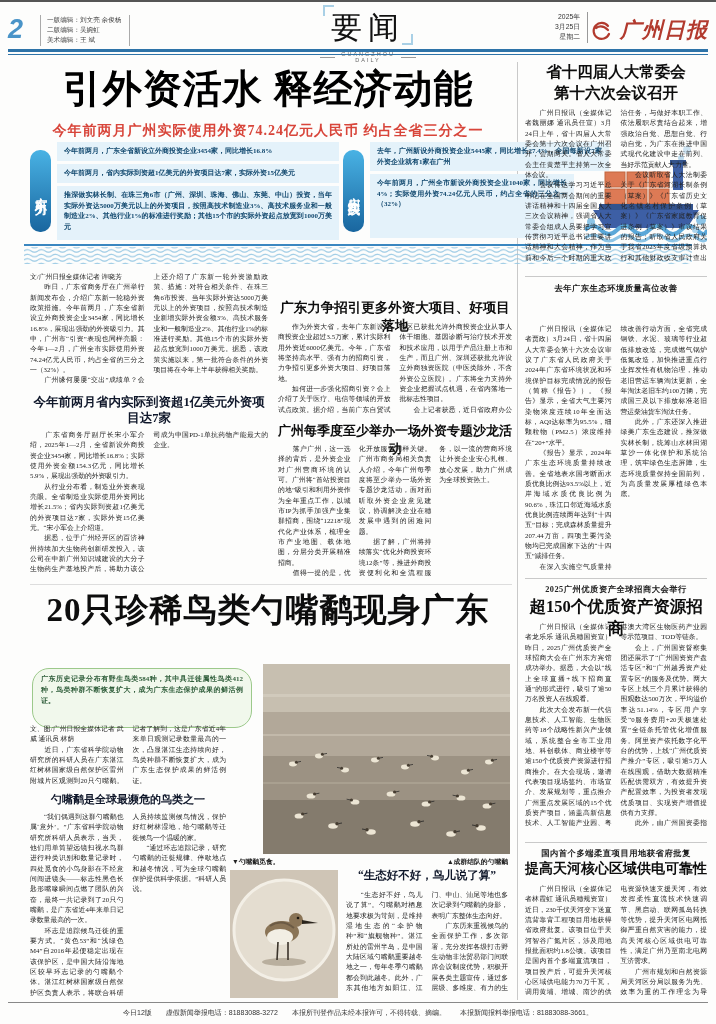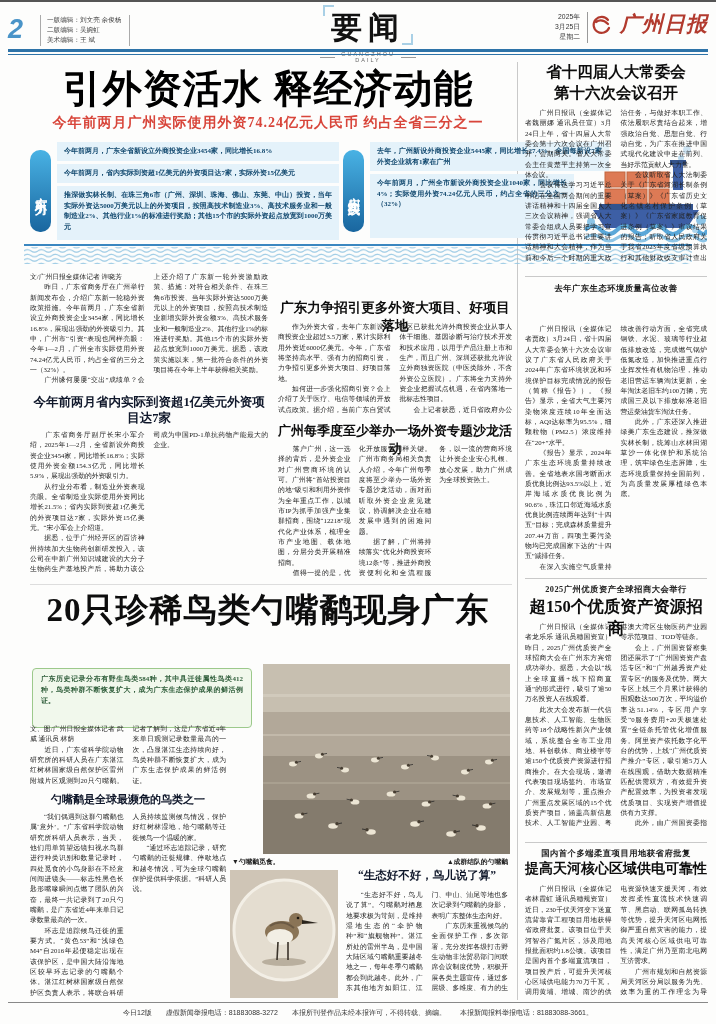--- a/index.html
+++ b/index.html
@@ -5,21 +5,21 @@
   html,body{margin:0;padding:0;background:#e9e9e9;}
   #paper{position:relative;width:716px;height:1024px;background:#fdfdfc;margin:0 auto;
          font-family:"Liberation Serif","DejaVu Serif",serif;color:#1a1a1a;overflow:hidden;
          border-top:2px solid #555;border-bottom:1px solid #bbb;}
   .abs{position:absolute;}
   
   .pagenum{font-family:"Liberation Sans","DejaVu Sans",sans-serif;font-weight:900;font-style:italic;
            font-size:27px;color:#4a94c8;}
   .editors{font-size:6.6px;line-height:1.55;color:#444;border-left:1px solid #aaa;padding-left:6px;
            font-family:"Liberation Sans",sans-serif;}
-  .section-title{font-size:31px;font-weight:700;letter-spacing:6px;color:#111;}
+  .section-title{font-size:31px;font-weight:400;letter-spacing:6px;color:#111;}
   .corner{position:absolute;width:9px;height:9px;}
   .corner.tl{border-left:2px solid #a9d0e6;border-top:2px solid #a9d0e6;}
   .corner.br{border-right:2px solid #a9d0e6;border-bottom:2px solid #a9d0e6;}
   .section-en{display:flex;align-items:center;gap:6px;font-family:"Liberation Sans",sans-serif;
               font-size:5.5px;letter-spacing:2px;color:#666;}
   .section-en .ln{height:1px;background:#999;width:46px;}
   .dateblock{font-size:6.8px;text-align:right;line-height:1.5;color:#333;
              border-right:1px solid #999;padding-right:7px;font-family:"Liberation Sans",sans-serif;}
   .masthead{font-size:21px;font-weight:bold;font-style:italic;color:#b23a2e;letter-spacing:1px;
             font-family:"DejaVu Serif",serif;}
@@ -40,21 +40,21 @@
              white-space:pre-line;}
   .subhead{font-weight:900;text-align:center;color:#0f172a;}
   .mid-headline{font-size:13.5px;font-weight:900;text-align:center;color:#0d0d0d;}
   .kicker{font-size:8.3px;font-weight:600;text-align:center;color:#222;letter-spacing:0.5px;}
   .rail-title{font-weight:900;text-align:center;color:#0d0d0d;}
   .vrule{width:1px;background:#c9c9c9;}
   .hrule{height:1px;background:#c9c9c9;}
   
   .bird-headline{font-size:33px;font-weight:900;text-align:center;letter-spacing:1px;color:#0d0d0d;}
   .bird-deck{font-size:13px;font-weight:600;text-align:center;color:#222;letter-spacing:1px;}
-  .greenbox{background:#f1f8ec;border:1.5px solid #9cc98b;border-radius:4px;color:#2f5d3a;
+  .greenbox{background:#f1f8ec;border:1.5px solid #9cc98b;border-radius:17px;color:#2f5d3a;
             font-size:7px;line-height:1.55;padding:5px 8px;text-align:justify;font-weight:600;}
   .caption{font-size:6.8px;font-weight:700;color:#222;font-family:"Liberation Sans",sans-serif;}
   .footer-line{font-size:7px;color:#333;text-align:center;font-family:"Liberation Sans",sans-serif;}
 </style>
 </head>
 <body>
 
 <div id="paper">
 
   <div class="abs pagenum" style="left:8px;top:12px;">2</div>
@@ -75,34 +75,34 @@
       <span>GUANGZHOU DAILY</span>
       <span class="ln"></span>
     </div>
   </div>
 
   <div class="abs dateblock" style="right:128px;top:10px;">
     <div>2025年</div>
     <div>3月25日</div>
     <div>星期二</div>
   </div>
-  <div class="abs" style="right:8px;top:8px;display:flex;align-items:center;gap:8px;text-align:center;">
+  <div class="abs" style="right:8px;top:14px;display:flex;align-items:center;gap:8px;text-align:center;">
     <svg width="22" height="24" viewBox="0 0 22 24">
       <path d="M18 8 A8 8 0 1 0 19 16 M6 10 Q12 6 18 12" fill="none" stroke="#b23a2e" stroke-width="2.2" stroke-linecap="round"></path>
     </svg>
     <span class="masthead">广州日报</span>
   </div>
 
   <div class="abs rule-thick" style="left:8px;right:8px;top:47px;"></div>
   <div class="abs rule-thin" style="left:8px;right:8px;top:52px;"></div>
 
   <div class="abs vrule" style="left:517px;top:60px;height:938px;"></div>
 
   <div class="abs lead-headline" style="left:24px;top:60px;width:488px;">引外资活水 释经济动能</div>
-  <div class="abs lead-deck" style="left:24px;top:112px;width:488px;">今年前两月广州实际使用外资74.24亿元人民币 约占全省三分之一</div>
+  <div class="abs lead-deck" style="left:24px;top:120px;width:488px;">今年前两月广州实际使用外资74.24亿元人民币 约占全省三分之一</div>
 
   <div class="abs pill" style="left:30px;top:148px;width:21px;height:82px;">广东引力</div>
   <div class="abs infobox" style="left:57px;top:140px;width:268px;">今年前两月，广东全省新设立外商投资企业3454家，同比增长16.8%</div>
   <div class="abs infobox" style="left:57px;top:162px;width:268px;">今年前两月，省内实际到资超1亿美元的外资项目达7家，实际外资15亿美元</div>
   <div class="abs infobox" style="left:57px;top:184px;width:268px;height:46px;overflow:hidden;">推深做实林长制、在珠三角6市（广州、深圳、珠海、佛山、东莞、中山）投资，当年实际外资达5000万美元以上的外资项目，按照高技术制造业3%、高技术服务业和一般制造业2%、其他行业1%的标准进行奖励；其他15个市的实际外资起点放宽到1000万美元</div>
 
   <div class="abs pill" style="left:343px;top:148px;width:21px;height:82px;">广州实践</div>
   <div class="abs infobox" style="left:370px;top:140px;width:225px;">去年，广州新设外商投资企业5445家，同比增长27.4%，全国每新设7家外资企业就有1家在广州</div>
   <div class="abs infobox" style="left:370px;top:172px;width:190px;height:56px;overflow:hidden;">今年前两月，广州全市新设外商投资企业1040家，同比增长4%；实际使用外资74.24亿元人民币，约占全省的三分之一（32%）</div>
 

